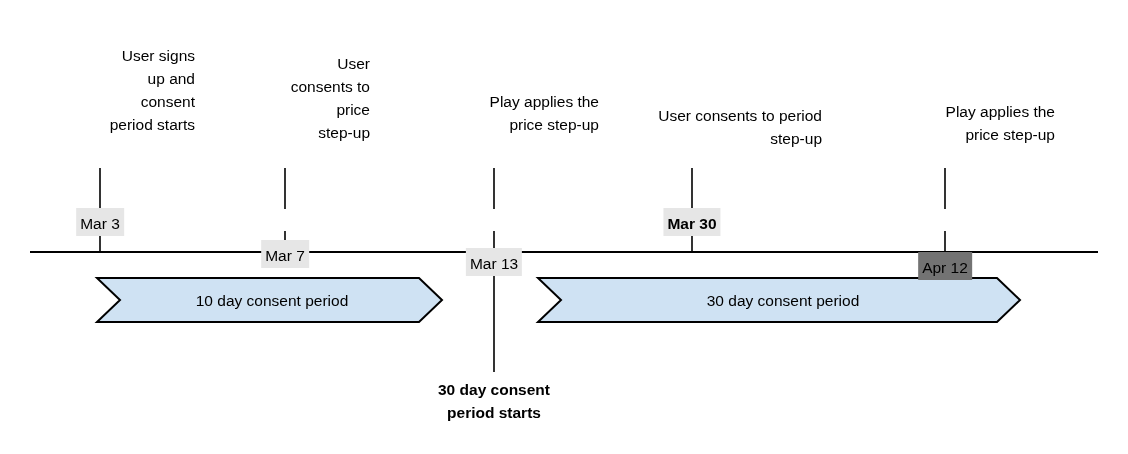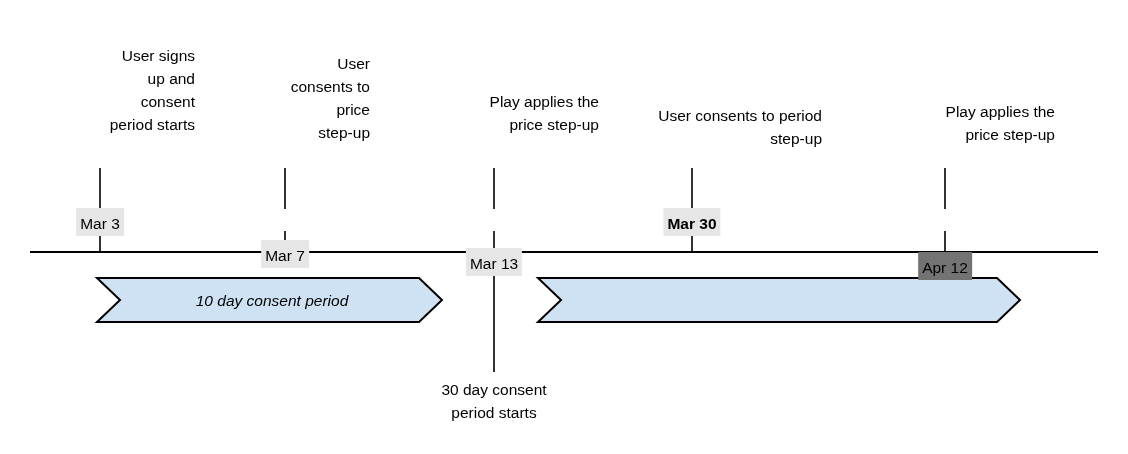--- a/index.html
+++ b/index.html
@@ -59,21 +59,20 @@
     white-space: nowrap;
   }
   .banner-label {
     position: absolute;
     transform: translate(-50%, -50%);
     font-size: 15.5px;
     line-height: 19px;
     color: #000000;
     white-space: nowrap;
     text-align: center;
-    font-style: italic;
   }
   .below-label {
     position: absolute;
     text-align: center;
     font-size: 15.5px;
     line-height: 23px;
     color: #000000;
     white-space: pre-line;
     transform: translateX(-50%);
   }
@@ -132,17 +131,18 @@
   <div class="date-chip" style="left:285px; top:222px; background:#e6e6e6;margin-top:32px;">Mar 7</div>
 
   <div class="date-chip" style="left:494px; top:222px; background:#e6e6e6;margin-top:40px;">Mar 13</div>
 
   <div class="date-chip" style="left:692px; top:222px; background:#e6e6e6;font-weight:bold;">Mar 30</div>
 
   <div class="date-chip" style="left:945px; top:222px; background:#737373;margin-top:44px;">Apr 12</div>
 
   <div class="banner-label" style="left:272px; top:300px;">10 day consent period</div>
 
+  <div class="banner-label" style="left:783px; top:300px;">30 day consent period</div>
 
-  <div class="below-label" style="left:494px; top:378px; width:230px;">30 day consent
+  <div class="below-label" style="left:494px; top:378px; width:230px;font-weight:bold;">30 day consent
 period starts</div>
 
 </div>
 
 </body></html>

